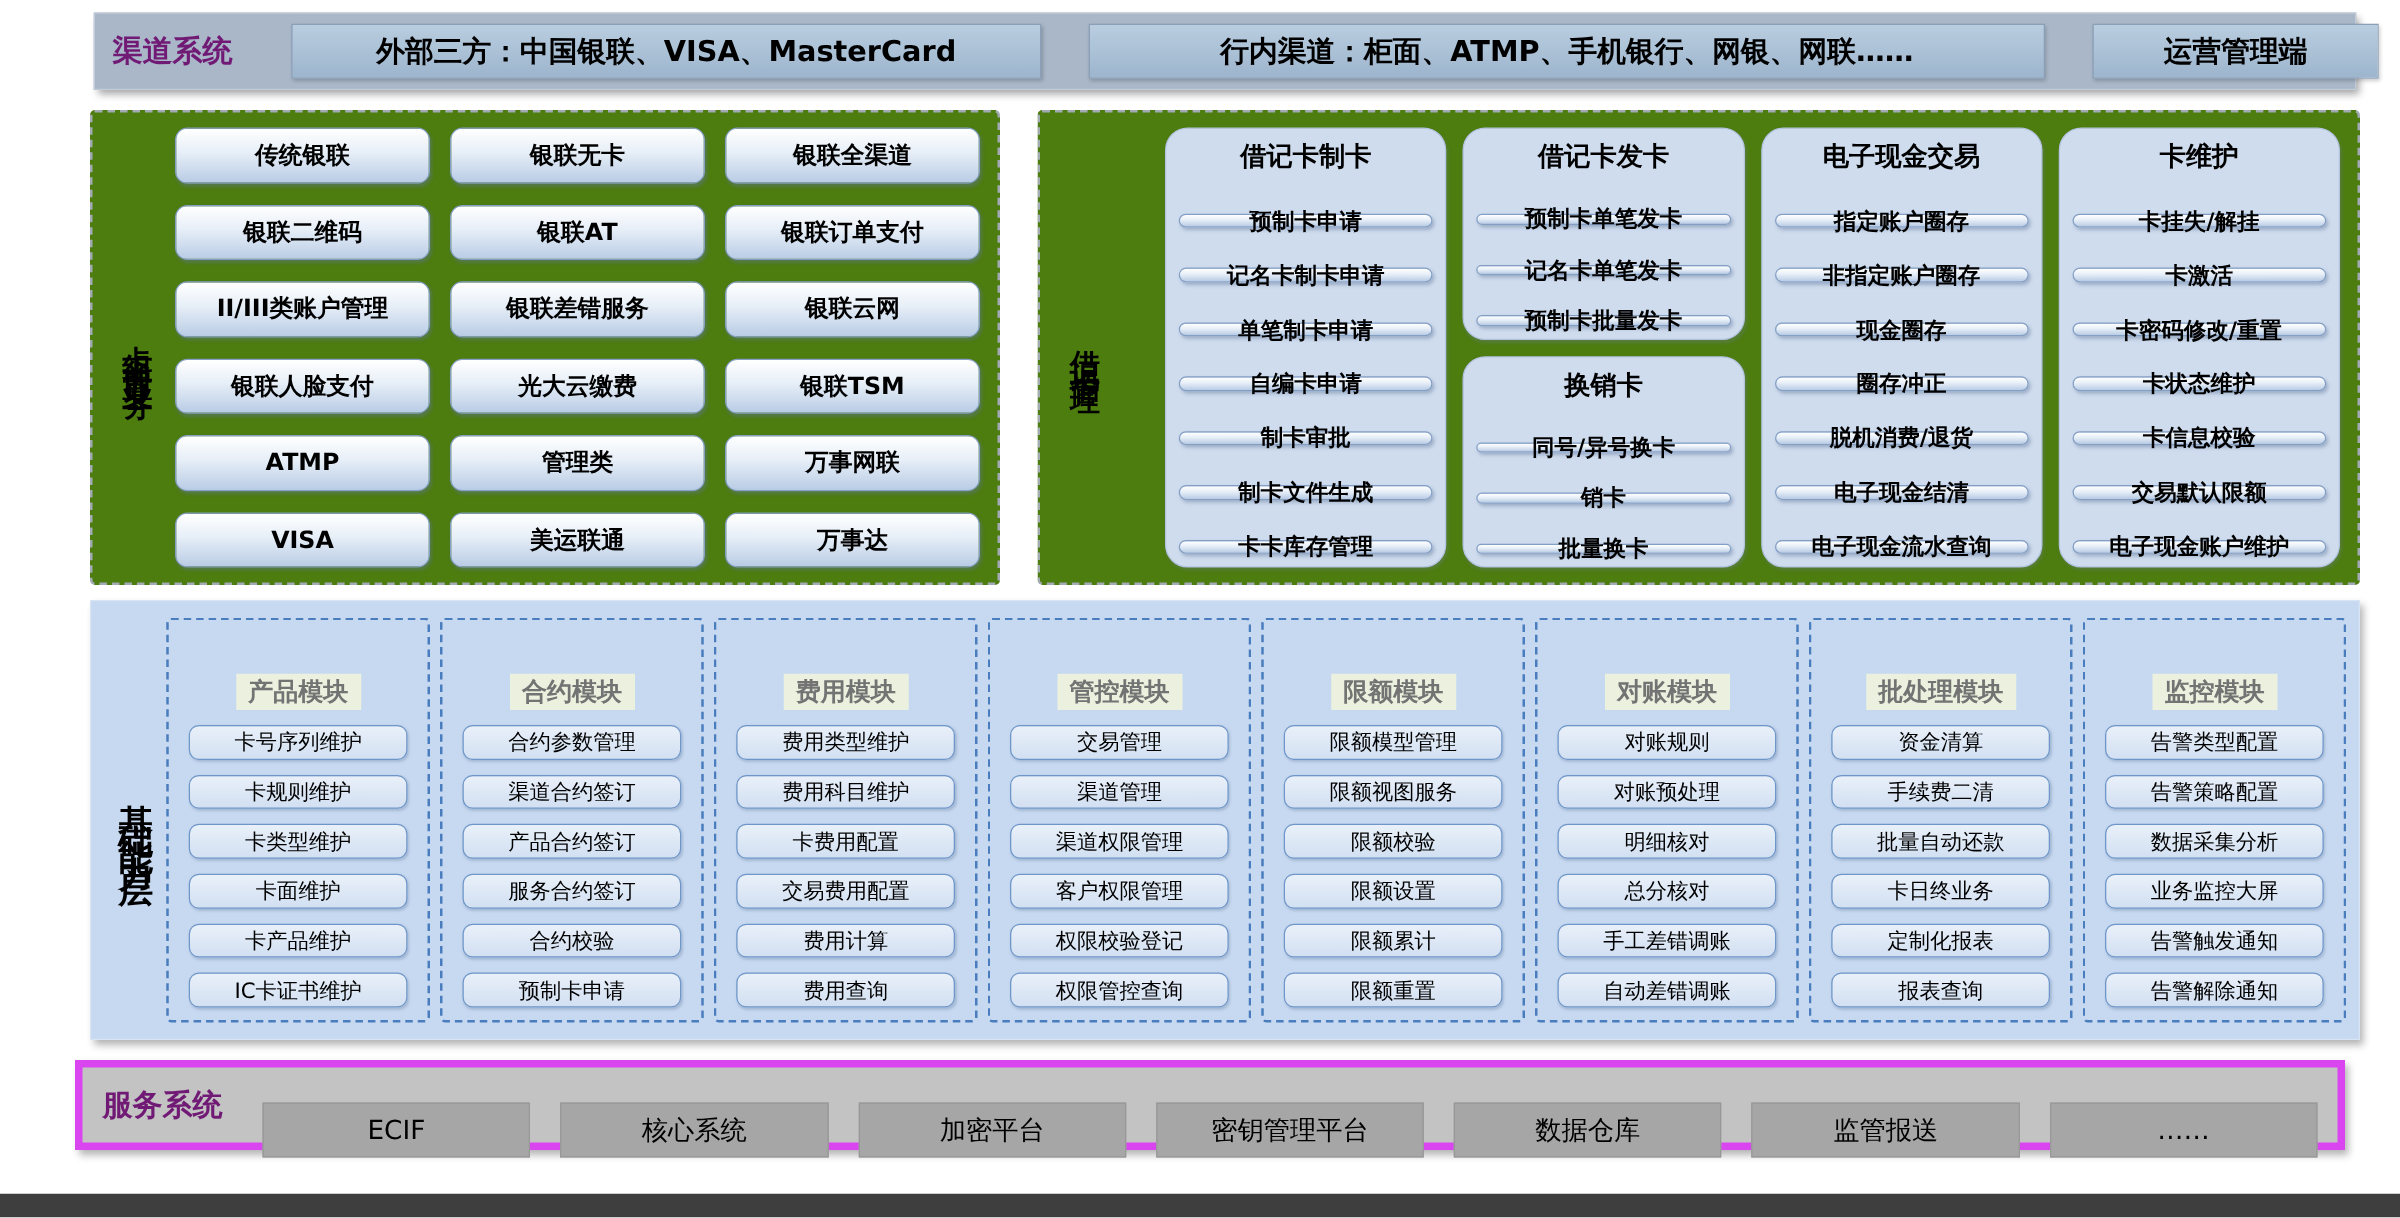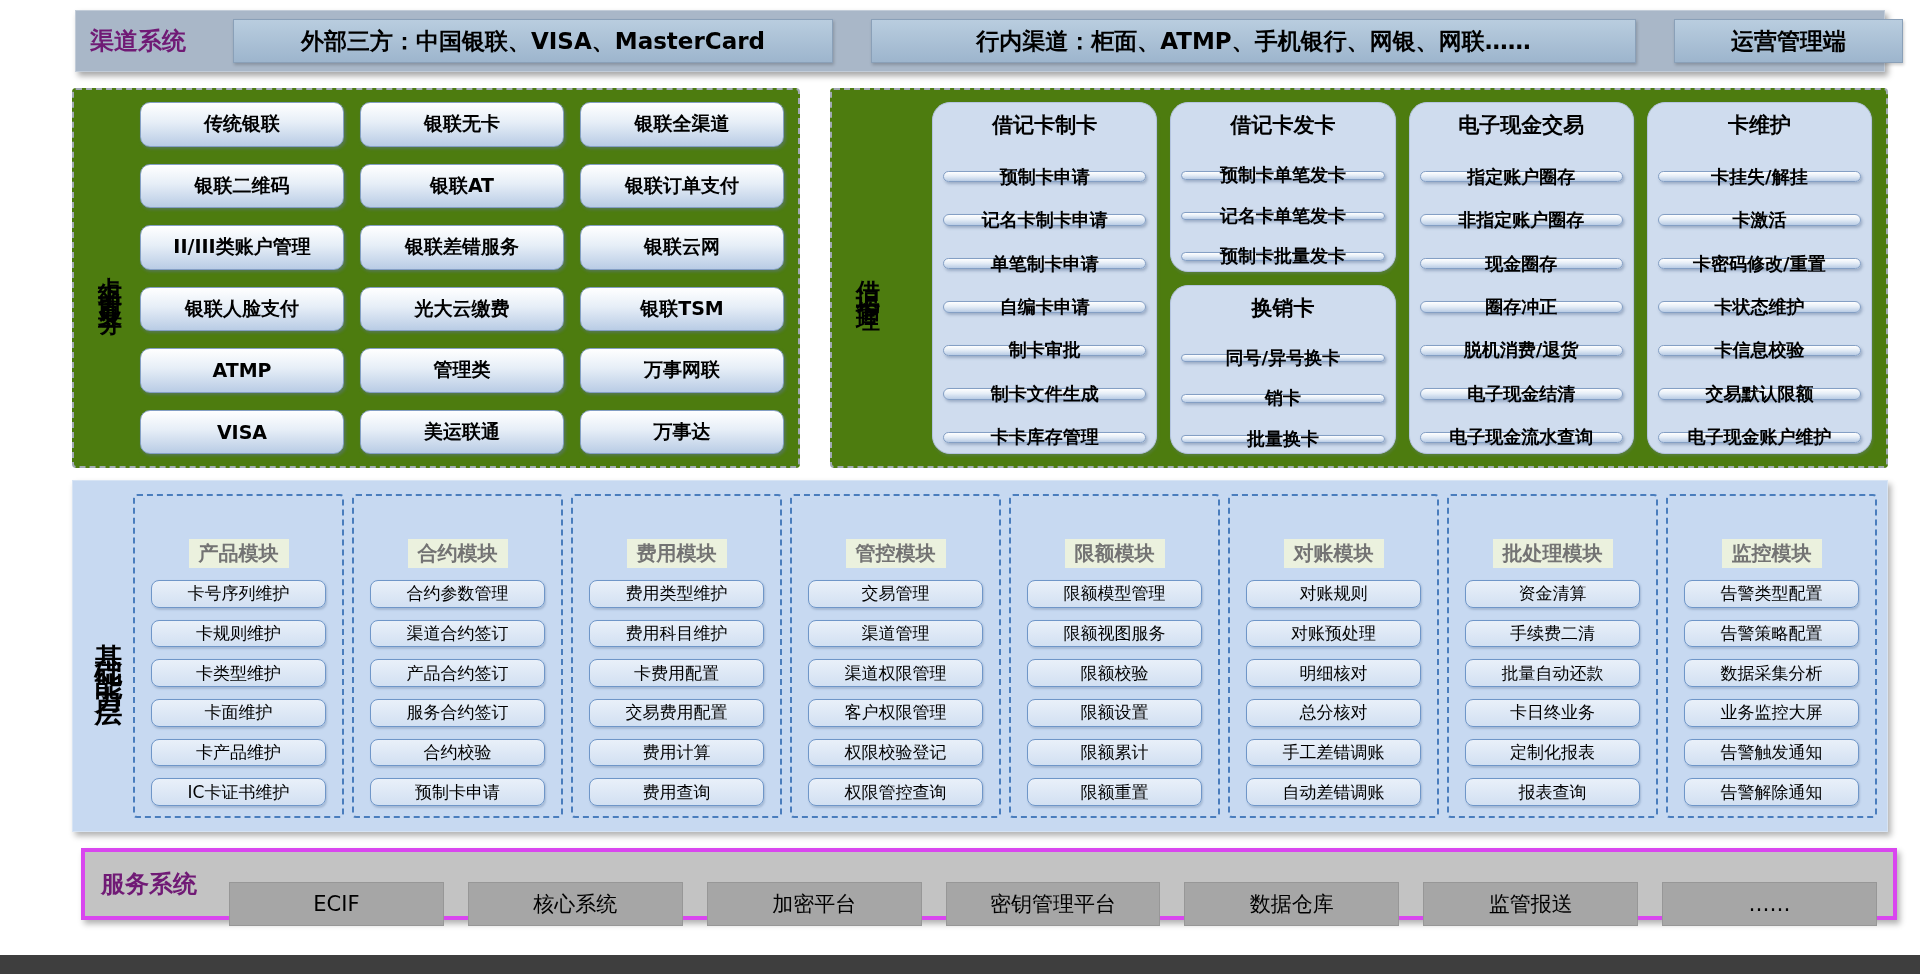--- a/index.html
+++ b/index.html
@@ -109,23 +109,23 @@
     flex:1 1 0; min-height:0;
     display:flex; align-items:center; justify-content:center;
     background:linear-gradient(180deg,#e9f0f9 0%,#d2e0f2 100%);
     border:1px solid #6f96c8; border-radius:8px;
     font-size:17px; color:#000; white-space:nowrap;
     box-shadow:1px 1.5px 2px rgba(100,125,160,.35);
   }
 
   
   .service-bar {
-    position:absolute; left:81px; top:848px; width:1816px; height:72px;
+    position:absolute; left:60px; top:848px; width:1816px; height:72px;
     background:#c3c3c3;
-    border:4px solid #d946ef;
+    border:6px solid #d946ef;
     box-shadow:3px 4px 6px rgba(0,0,0,.3);
     display:flex; align-items:center; padding:0 16px;
   }
   .service-bar .bar-title { width:128px; }
   .service-btns { flex:1; display:flex; gap:24px; }
   .service-btn {
     flex:1; height:44px;
     background:#a6a6a6; border:1px solid #979797;
     display:flex; align-items:center; justify-content:center;
     font-size:21px; color:#000; white-space:nowrap;margin-top:40px;

